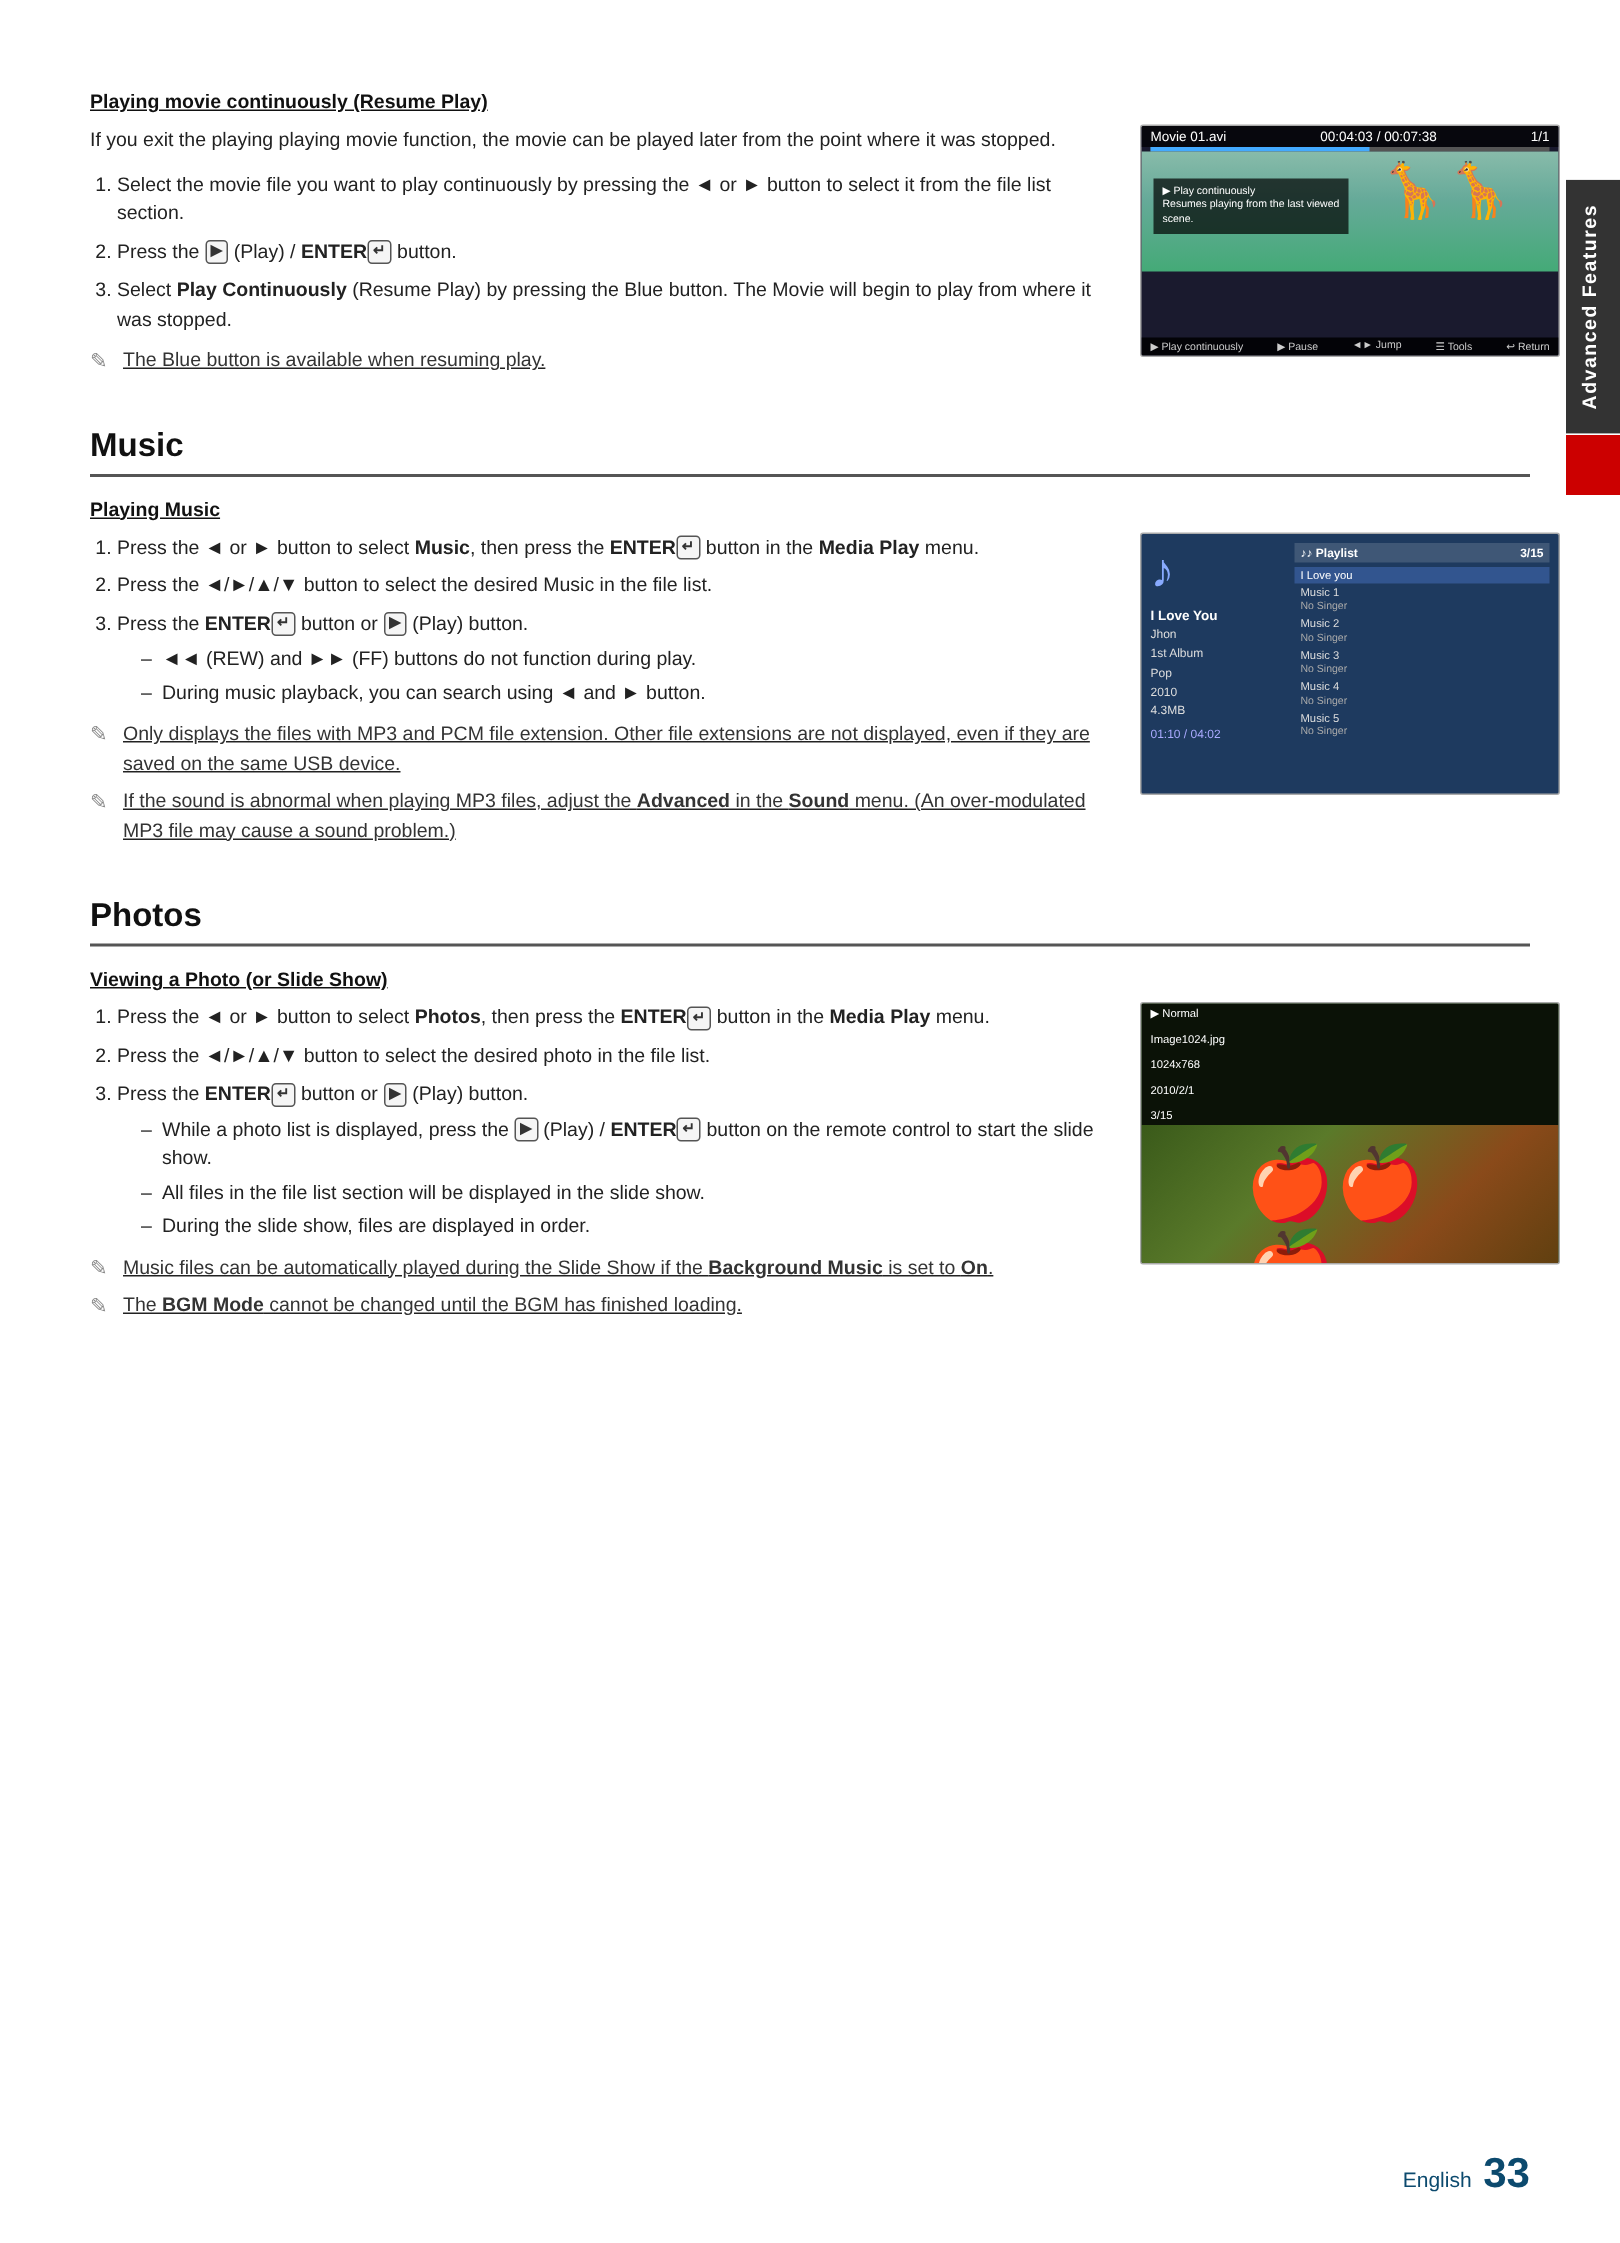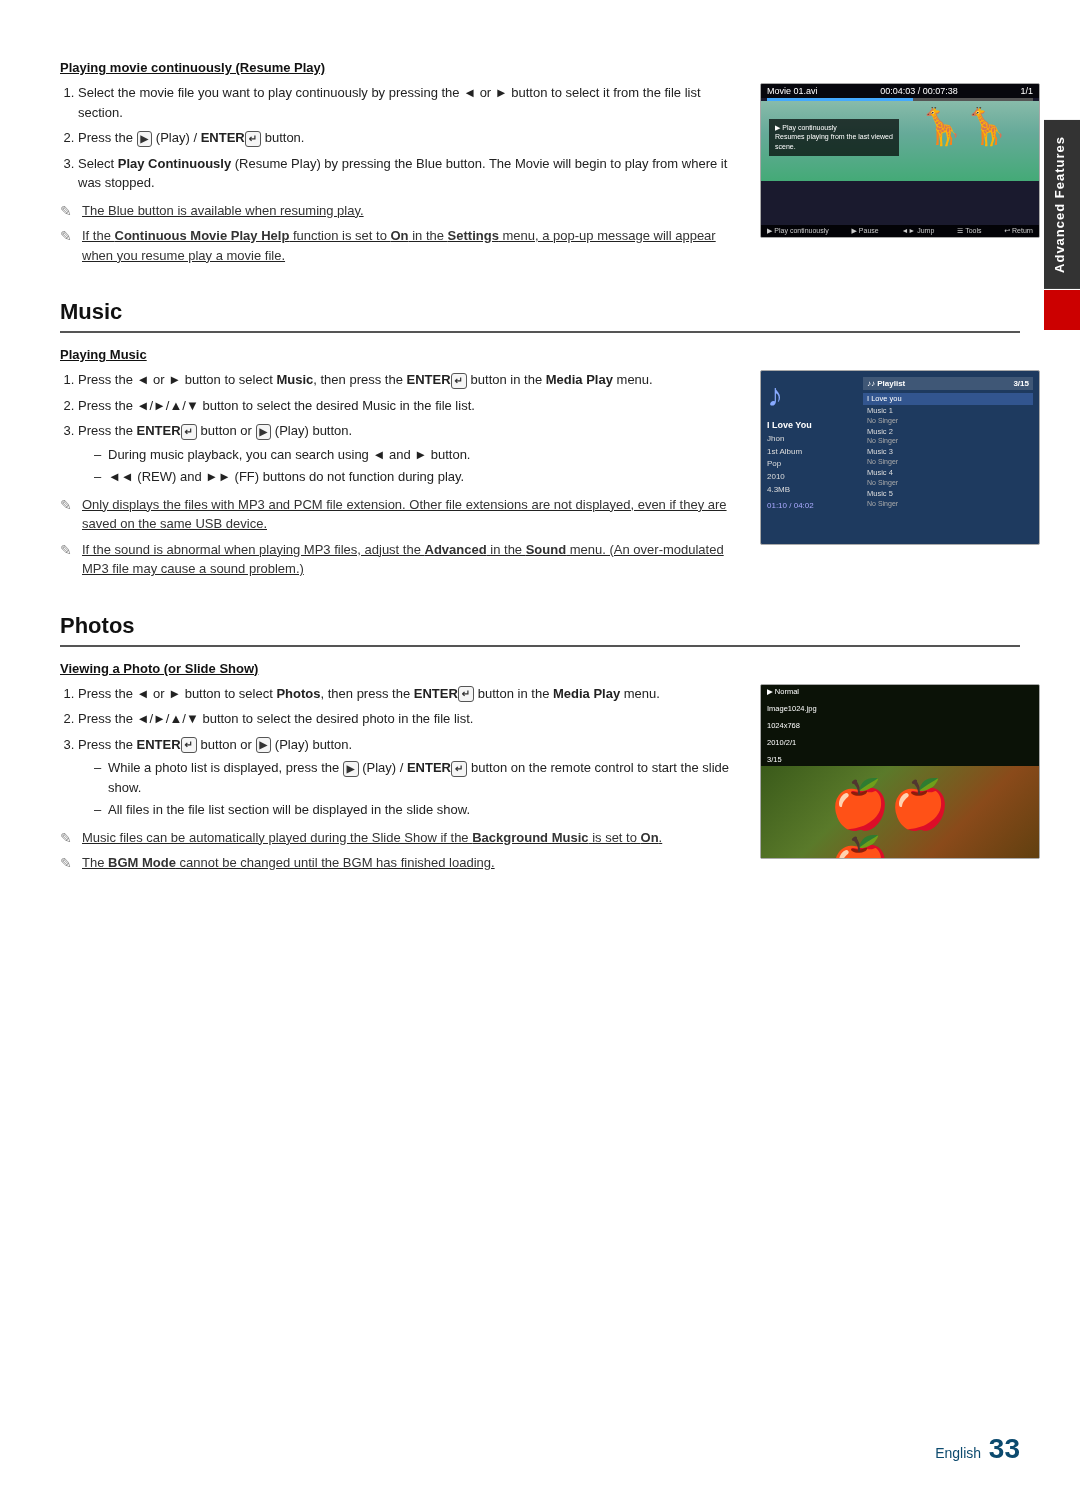--- a/index.html
+++ b/index.html
@@ -337,30 +337,30 @@
 </div>
 <div class="side-tab-accent"></div>
 
 <div class="page-container">
 
   <div>
     <div class="subsection-title">Playing movie continuously (Resume Play)</div>
 
     <div class="content-row">
       <div class="content-left">
+        <p style="margin-bottom:10px; line-height:1.5;">If you exit the playing playing movie function, the movie can be played later from the point where it was stopped.</p>
 
         <ol>
           <li>Select the movie file you want to play continuously by pressing the ◄ or ► button to select it from the file list section.</li>
           <li>Press the <span class="btn-icon">▶</span> (Play) / <strong>ENTER</strong><span class="btn-icon">↵</span> button.</li>
           <li>Select <strong>Play Continuously</strong> (Resume Play) by pressing the Blue button. The Movie will begin to play from where it was stopped.</li>
         </ol>
 
         <ul class="notes">
           <li>The Blue button is available when resuming play.</li>
-          <li>If the <strong>Continuous Movie Play Help</strong> function is set to <strong>On</strong> in the <strong>Settings</strong> menu, a pop-up message will appear when you resume play a movie file.</li>
         </ul>
       </div>
 
       <div class="content-right">
         <div class="screenshot-box">
           <div class="ss-topbar">
             <span>Movie 01.avi</span>
             <span>00:04:03 / 00:07:38</span>
             <span>1/1</span>
           </div>
@@ -391,22 +391,22 @@
     <div class="section-title">Music</div>
     <div class="subsection-title">Playing Music</div>
 
     <div class="content-row">
       <div class="content-left">
         <ol>
           <li>Press the ◄ or ► button to select <strong>Music</strong>, then press the <strong>ENTER</strong><span class="btn-icon">↵</span> button in the <strong>Media Play</strong> menu.</li>
           <li>Press the ◄/►/▲/▼ button to select the desired Music in the file list.</li>
           <li>Press the <strong>ENTER</strong><span class="btn-icon">↵</span> button or <span class="btn-icon">▶</span> (Play) button.
             <ul class="sub-list">
+              <li>◄◄ (REW) and ►► (FF) buttons do not function during play.</li>
               <li>During music playback, you can search using ◄ and ► button.</li>
-              <li>◄◄ (REW) and ►► (FF) buttons do not function during play.</li>
             </ul>
           </li>
         </ol>
 
         <ul class="notes">
           <li>Only displays the files with MP3 and PCM file extension. Other file extensions are not displayed, even if they are saved on the same USB device.</li>
           <li>If the sound is abnormal when playing MP3 files, adjust the <strong>Advanced</strong> in the <strong>Sound</strong> menu. (An over-modulated MP3 file may cause a sound problem.)</li>
         </ul>
       </div>
 
@@ -472,20 +472,21 @@
 
     <div class="content-row">
       <div class="content-left">
         <ol>
           <li>Press the ◄ or ► button to select <strong>Photos</strong>, then press the <strong>ENTER</strong><span class="btn-icon">↵</span> button in the <strong>Media Play</strong> menu.</li>
           <li>Press the ◄/►/▲/▼ button to select the desired photo in the file list.</li>
           <li>Press the <strong>ENTER</strong><span class="btn-icon">↵</span> button or <span class="btn-icon">▶</span> (Play) button.
             <ul class="sub-list">
               <li>While a photo list is displayed, press the <span class="btn-icon">▶</span> (Play) / <strong>ENTER</strong><span class="btn-icon">↵</span> button on the remote control to start the slide show.</li>
               <li>All files in the file list section will be displayed in the slide show.</li>
+              <li>During the slide show, files are displayed in order.</li>
             </ul>
           </li>
         </ol>
 
         <ul class="notes">
           <li>Music files can be automatically played during the Slide Show if the <strong>Background Music</strong> is set to <strong>On</strong>.</li>
           <li>The <strong>BGM Mode</strong> cannot be changed until the BGM has finished loading.</li>
         </ul>
       </div>
 

